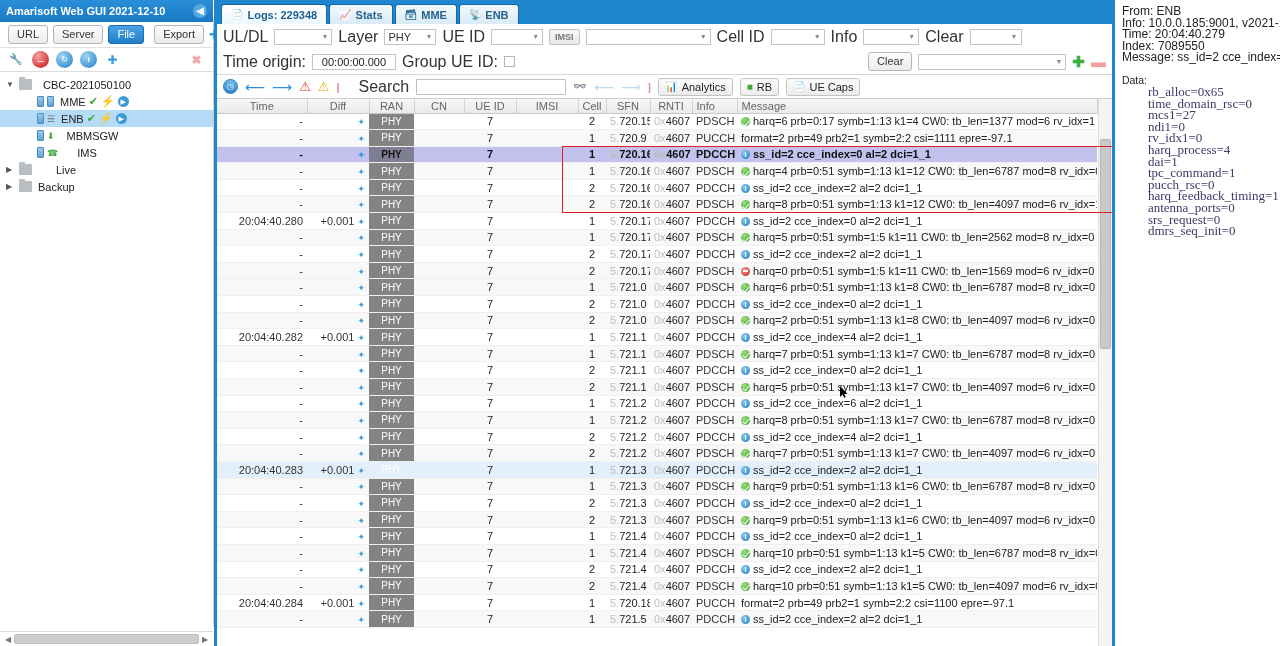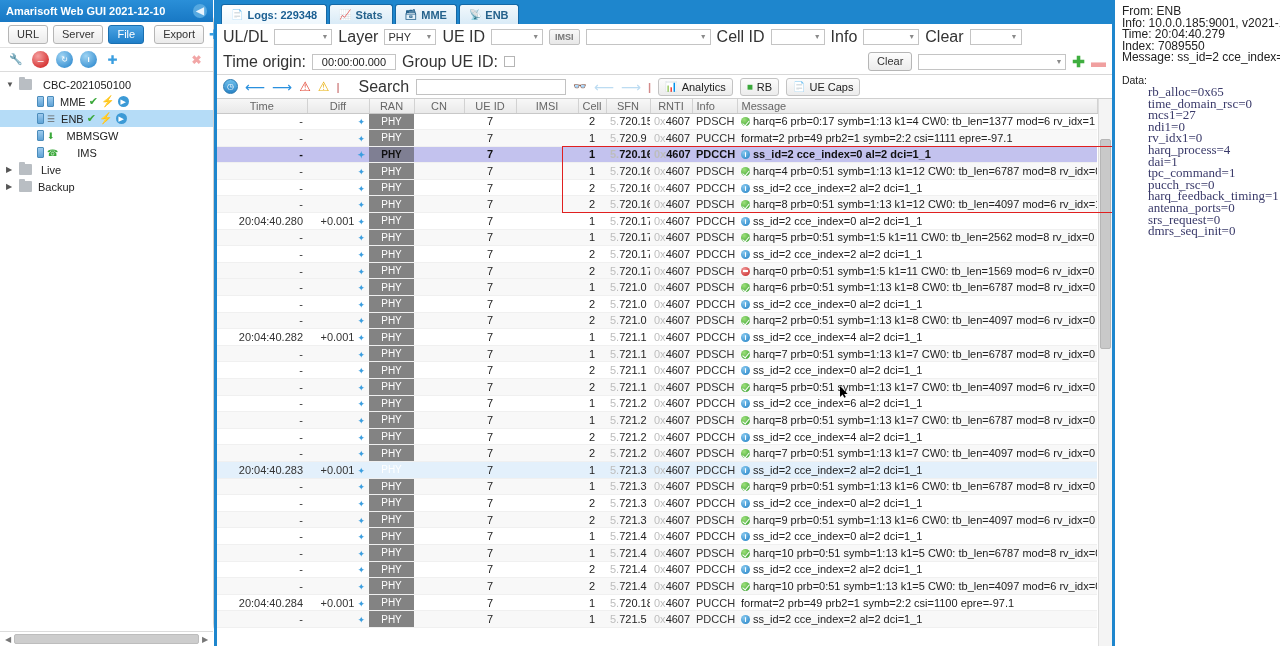--- a/index.html
+++ b/index.html
@@ -223,21 +223,21 @@
         </div>
         <div class="tnode" style="padding-left: 24px;">
           <span class="arrow"></span>
           <span class="srv"></span>
           <span style="color:#3aa83a;font-size:9px;">☎</span>
           <span style="margin-left:16px">IMS</span>
         </div>
         <div class="tnode" style="padding-left: 6px;">
           <span class="arrow">▶</span>
           <span class="folder"></span>
-          <span style="margin-left:6px">Live</span>
+          <span style="margin-left:21px">Live</span>
         </div>
         <div class="tnode" style="padding-left: 6px;">
           <span class="arrow">▶</span>
           <span class="folder"></span>
           <span style="margin-left:3px">Backup</span>
         </div>
       </div>
 
     <div class="hscroll">
       <div class="arrowbox">◀</div>

